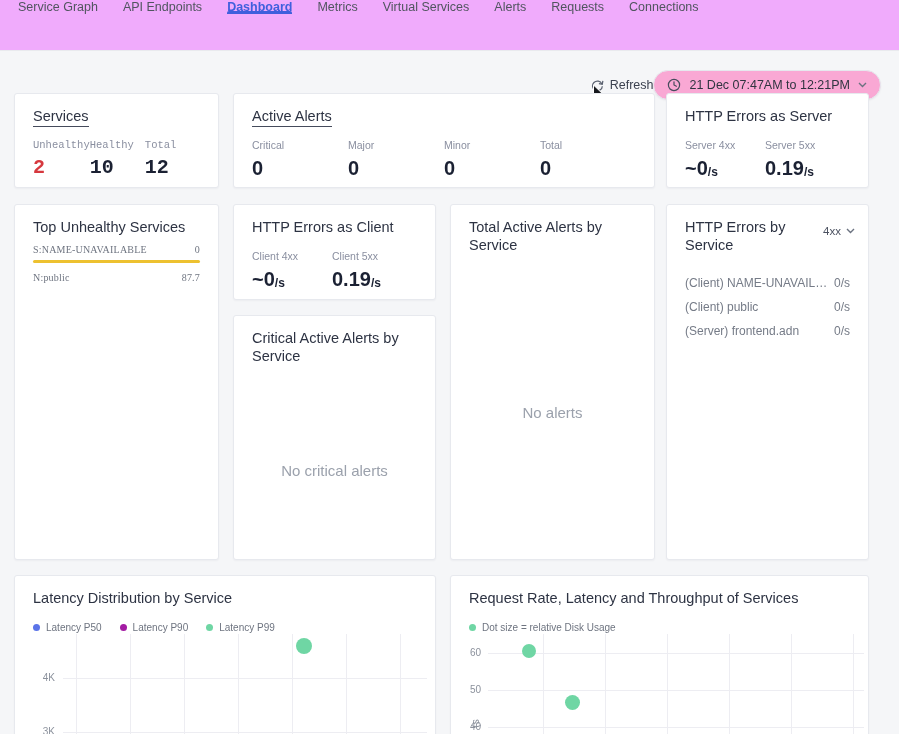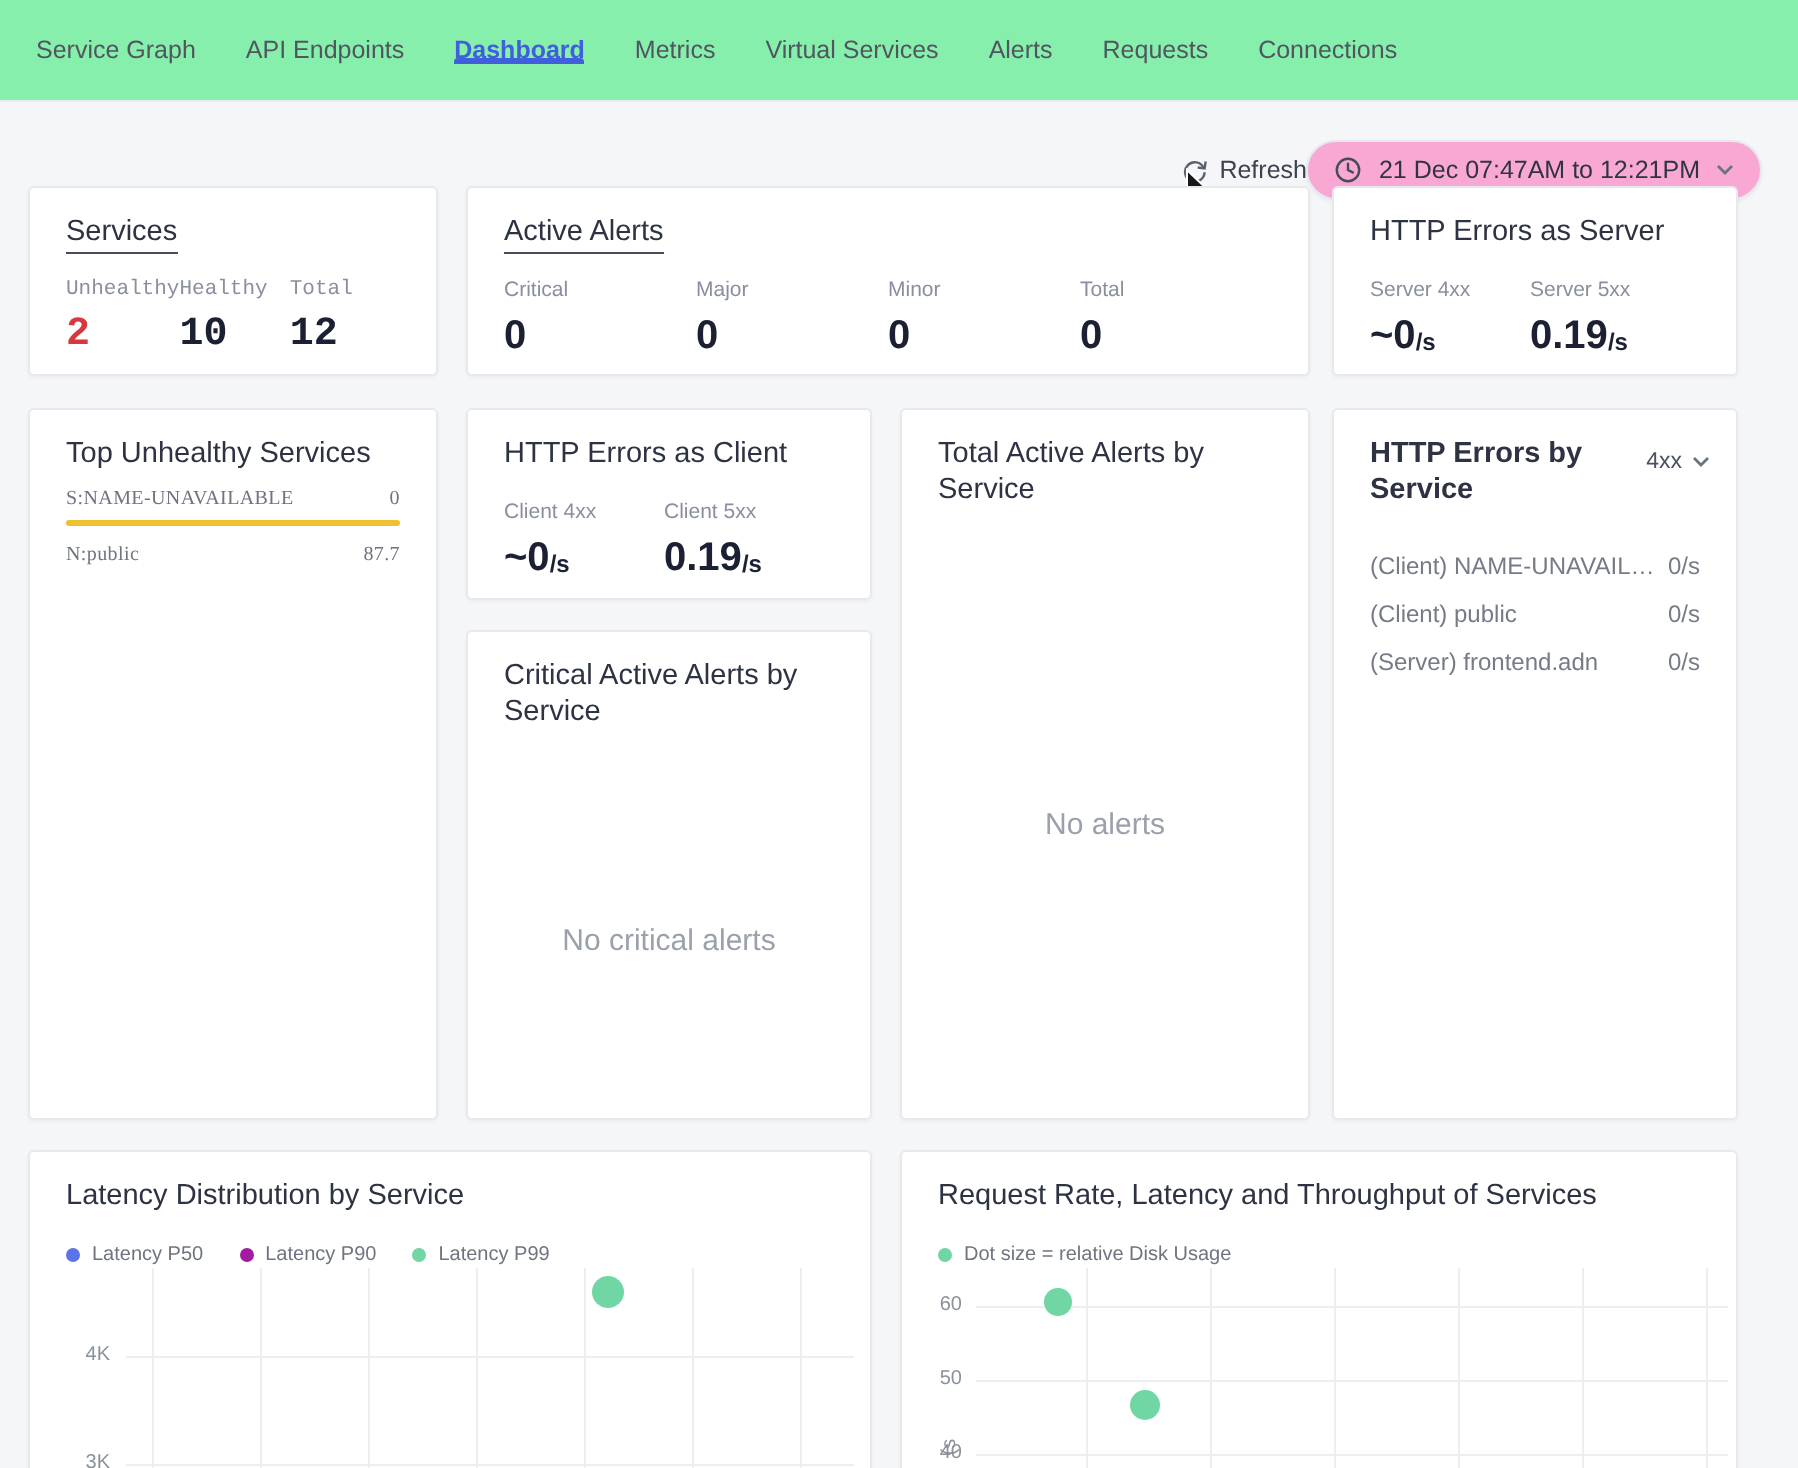--- a/index.html
+++ b/index.html
@@ -9,22 +9,22 @@
     background:#f5f6f8;
     overflow:hidden;
     position:relative;
     color:#2d3343;
   }
   .stage { position:absolute; left:0; top:0; width:899px; height:734px; }
 
   
   .topnav {
     position:absolute; left:0; top:0; width:899px; height:51px;
-    background:#86efac; border-bottom:1px solid #e9eaee;
-    display:flex; align-items:center; padding-left:18px; gap:25px;
+    background:#f0abfc; border-bottom:1px solid #e9eaee;
+    display:flex; align-items:flex-start; padding-left:18px; gap:25px;
   }
   .tab {
     font-size:12.5px; color:#50555f; cursor:pointer;
     position:relative; display:flex; align-items:center; white-space:nowrap;
   }
   .tab.active { color:#3f5fdd; font-weight:bold; }
   .tab.active::after {
     content:""; position:absolute; left:0; right:0; bottom:0; height:3px;
     background:#3f5fdd; border-radius:2px 2px 0 0;
   }
@@ -242,21 +242,21 @@
     <div class="card-title">Critical Active Alerts by Service</div>
     <div class="empty-text">No critical alerts</div>
   </section>
 
   <section class="card" id="card-total-alerts">
     <div class="card-title">Total Active Alerts by Service</div>
     <div class="empty-text">No alerts</div>
   </section>
 
   <section class="card" id="card-http-by-service">
-    <div class="card-title" style="width:120px;font-weight:bold;">HTTP Errors by Service</div>
+    <div class="card-title" style="width:120px;">HTTP Errors by Service</div>
     <div class="filter-dd">
       <span>4xx</span>
       <svg width="9" height="6" viewBox="0 0 9 6">
         <path d="M1 1 L4.5 4.5 L8 1" stroke="#6b7280" stroke-width="1.4" fill="none"></path>
       </svg>
     </div>
     <div class="err-rows">
       <div class="err-row">
         <span class="err-name">(Client) NAME-UNAVAILABLE</span>
         <span>0/s</span>

